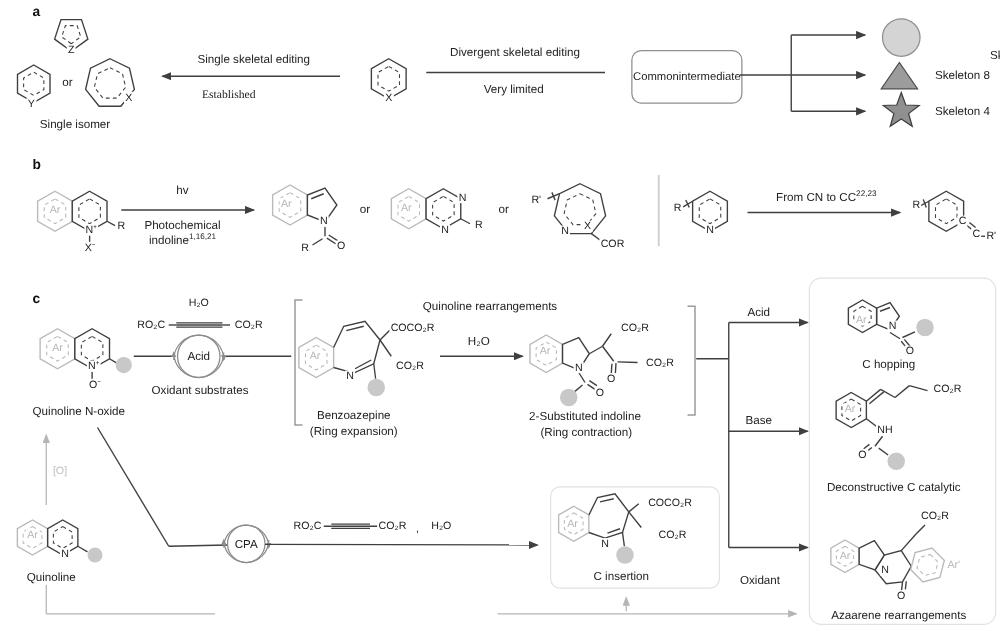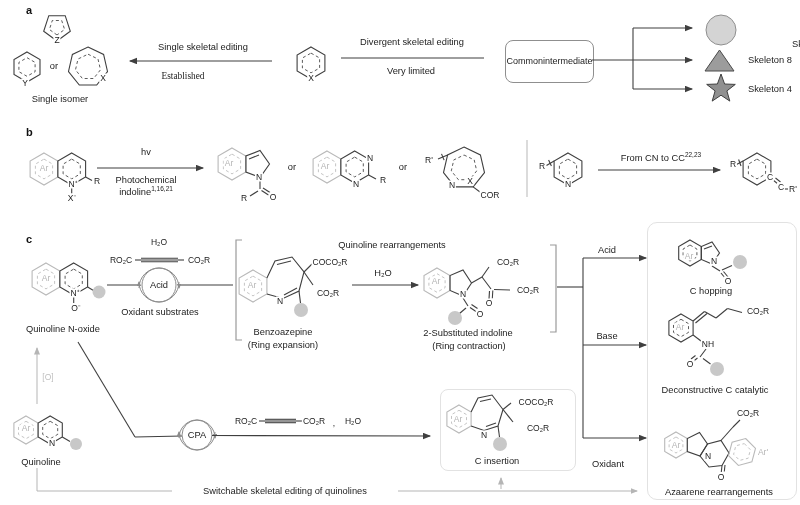--- a/index.html
+++ b/index.html
@@ -338,21 +338,20 @@
     <span class="cap" style="left:283px;top:332px;">Benzoazepine</span>
     <span class="cap" style="left:283px;top:345px;">(Ring expansion)</span>
     <span class="cap" style="left:468px;top:333px;">2-Substituted indoline</span>
     <span class="cap" style="left:469px;top:346px;">(Ring contraction)</span>
     <span class="cap" style="left:607px;top:250px;">Acid</span>
     <span class="cap" style="left:607px;top:336px;">Base</span>
     <span class="cap" style="left:608px;top:428px;margin-top:36px;">Oxidant</span>
     <span class="cap" style="left:41px;top:462px;">Quinoline</span>
     <span class="cap" style="left:197px;top:435px;">CPA</span>
     <span class="cap" style="left:497px;top:461px;">C insertion</span>
-    <span class="cap" style="left:285px;top:491px;">Switchable skeletal editing of quinolines</span>
     <span class="cap" style="left:711px;top:291px;">C hopping</span>
     <span class="cap" style="left:715px;top:390px;">Deconstructive C catalytic</span>
     <span class="cap" style="left:719px;top:492px;">Azaarene rearrangements</span>
   <span class="ann atom" style="left: 57px; top: 40px;">Z</span>
       <span class="ann atom" style="left: 25px; top: 83px;">Y</span>
       <span class="ann atom" style="left: 103px; top: 78px;">X</span>
       <span class="ann atom" style="left: 311px; top: 78px;">X</span>
       <span class="ann aratom" style="left: 44px; top: 168px;">Ar</span>
       <span class="ann atom" style="left: 73px; top: 184px;">N⁺</span>
       <span class="ann atom" style="left: 72px; top: 198px;">X⁻</span>

